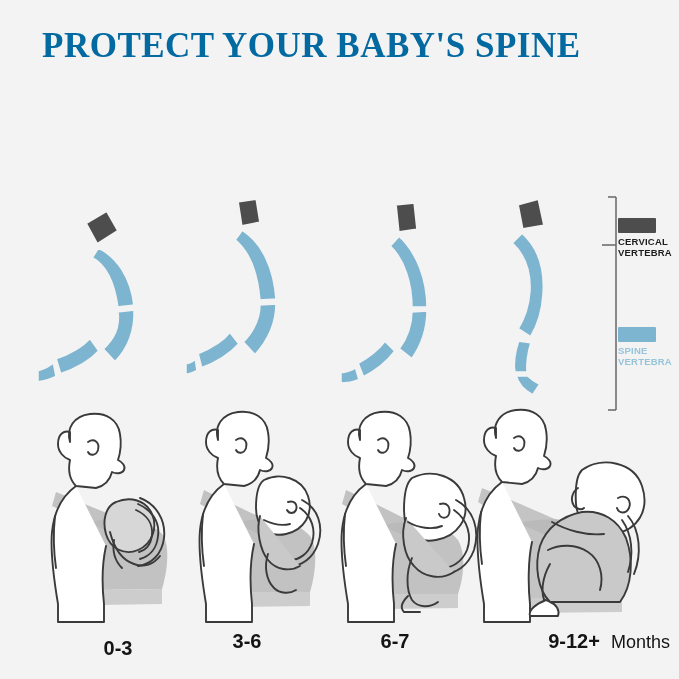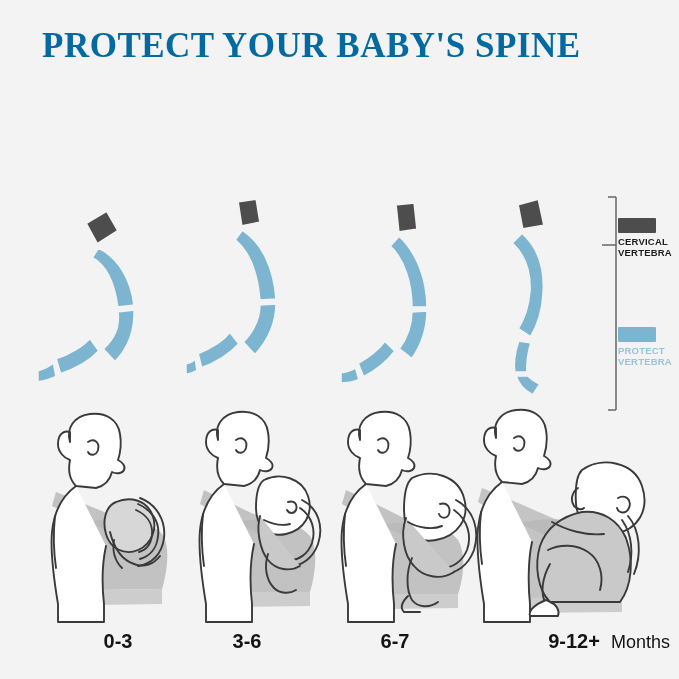--- a/index.html
+++ b/index.html
@@ -201,21 +201,21 @@
     <div class="legend-swatch" style="background:#4d4d4d;"></div>
     <div class="legend-label">
       <span>CERVICAL</span><br>
       <span>VERTEBRA</span>
     </div>
   </div>
 
   <div class="legend legend-lumber">
     <div class="legend-swatch" style="background:#7db4d0;"></div>
     <div class="legend-label">
-      <span>PROTECT</span><br>
+      <span>SPINE</span><br>
       <span>VERTEBRA</span>
     </div>
   </div>
 
   <div class="figures-row">
 
     <div class="figure-cell" style="left:18px;width:175px;">
       <svg width="175" height="222" viewBox="0 0 175 222">
         <g fill="none" stroke="#3a3a3a" stroke-width="1.9" stroke-linejoin="round" stroke-linecap="round">
 
@@ -327,21 +327,21 @@
           <path d="M106 146 C118 140 134 140 146 148 C158 156 162 172 158 186" fill="none"></path>
           <path d="M108 160 C100 174 98 190 104 200" fill="none"></path>
           <path d="M104 196 C94 200 86 206 88 212 L116 212 C118 206 114 200 108 198 Z" fill="#ffffff"></path>
           <path d="M186 112 C198 126 200 150 192 170" fill="none"></path>
           <path d="M180 116 C190 130 192 150 186 168" fill="none"></path>
         </g>
       </svg>
     </div>
   </div>
 
-  <div class="age-label" style="left:63px;width:110px;">
+  <div class="age-label" style="left:63px;width:110px;margin-top:7px;">
     <span>0-3</span>
   </div>
 
   <div class="age-label" style="left:192px;width:110px;">
     <span>3-6</span>
   </div>
 
   <div class="age-label" style="left:340px;width:110px;">
     <span>6-7</span>
   </div>

